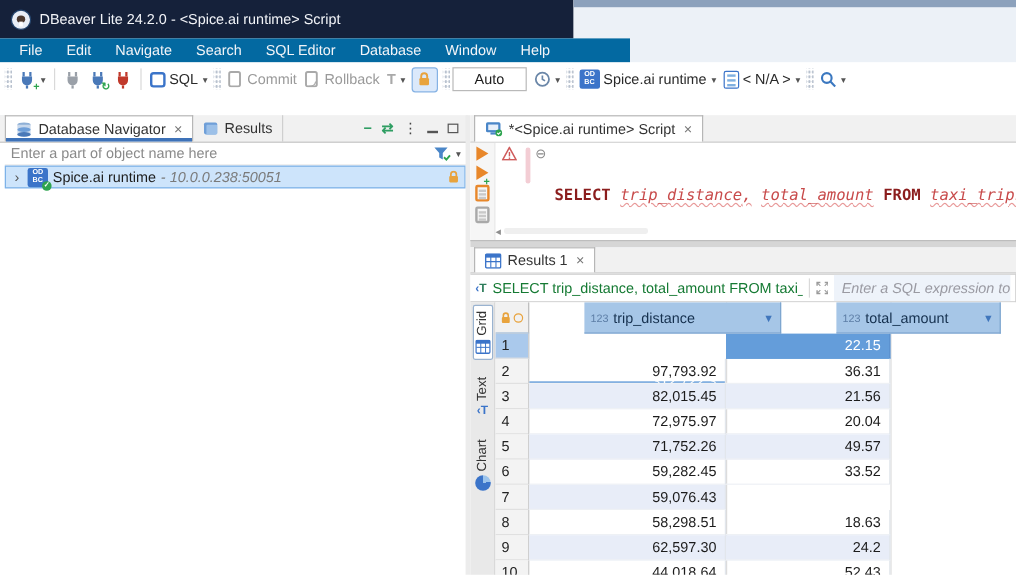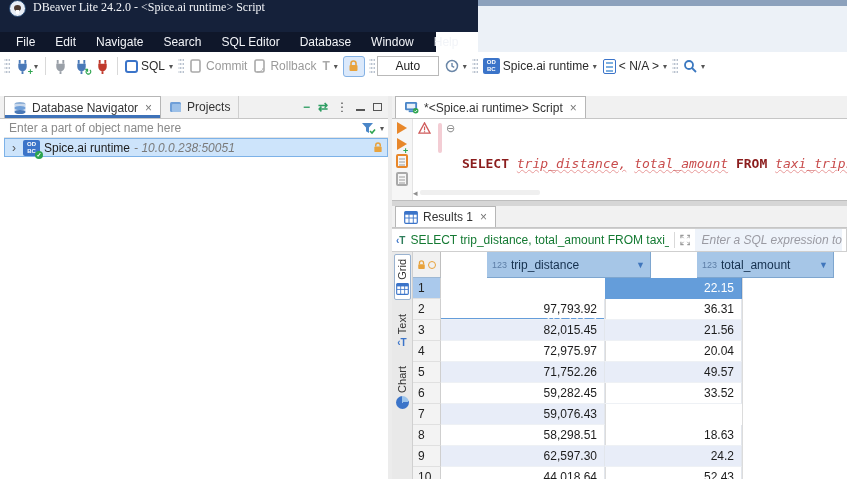--- a/index.html
+++ b/index.html
@@ -1,28 +1,28 @@
 <!DOCTYPE html>
 <html><head>
 <meta charset="utf-8">
 <style>
   * { margin:0; padding:0; box-sizing:border-box; }
   html,body { width:847px; height:479px; overflow:hidden; }
   body { font-family:"Liberation Sans", sans-serif; font-size:12px; color:#1c1c1c; background:#fff; }
   .app { position:relative; width:847px; height:479px; background:#fff; }
 
   
-  .titlebar { position:absolute; left:0; top:0; width:478px; height:32px; background:#15213a; display:flex; gap:7px; padding-left:9px;font-family:Liberation Serif, serif; }
+  .titlebar { position:absolute; left:0; top:0; width:478px; height:32px; background:#15213a; display:flex; align-items:center; gap:7px; padding-left:9px; }
   .titlebar .title { color:#f2f4f8; font-size:12px; white-space:nowrap; }
   .app-icon { width:17px; height:17px; border-radius:50%; background:#e8eef6; border:1px solid #24456e; position:relative; flex:0 0 auto; }
   .app-icon:before { content:""; position:absolute; left:4px; top:4px; width:7px; height:6px; border-radius:50%; background:#4c3a30; }
   .app-icon:after { content:""; position:absolute; left:6px; top:9px; width:3px; height:4px; background:#fff; }
   .header-right { position:absolute; left:478px; top:0; width:369px; height:52px; background:#ecf1f7; }
   .header-right .top-strip { position:absolute; left:0; top:0; right:0; height:6px; background:#8ca1bc; }
-  .menubar { position:absolute; left:0; top:32px; width:436px; height:20px; background:#0f172a; display:flex; align-items:center; gap:0; padding-left:6px; }
+  .menubar { position:absolute; left:0; top:32px; width:525px; height:20px; background:#0369a1; display:flex; align-items:center; gap:0; padding-left:6px; }
   .menubar .mi { color:#f2f4f8; padding:2px 10px; cursor:default; white-space:nowrap; }
 
   
   .toolbar { position:absolute; left:0; top:52px; width:847px; height:28px; background:#ffffff; display:flex; align-items:center; padding-left:2px; }
   .grip { width:6px; height:18px; margin:0 2px; background:radial-gradient(circle, #b9c2cf 1px, transparent 1.2px); background-size:3px 4px; background-position:1px 1px; flex:0 0 auto; }
   .tsep { width:1px; height:18px; background:#d9d9d9; margin:0 4px; flex:0 0 auto; }
   .tbtn { display:flex; align-items:center; gap:3px; padding:2px 3px; border-radius:3px; color:#2a2a2a; white-space:nowrap; flex:0 0 auto; }
   .tbtn.disabled { color:#9a9a9a; }
   .drop { font-size:8px; color:#555; margin-left:1px; }
   .ico { position:relative; display:inline-flex; align-items:center; justify-content:center; }
@@ -278,21 +278,21 @@
               <ellipse cx="7" cy="11" rx="5.5" ry="2" fill="#4a79b8"></ellipse>
             </svg>
           <span>Database Navigator</span>
           <span class="x">×</span>
         </div>
         <div class="tab">
           <svg width="13" height="12" viewBox="0 0 13 12">
               <rect x="1" y="1" width="11" height="10" rx="1.5" fill="#6f9fd8"></rect>
               <rect x="3" y="3" width="9" height="8" rx="1" fill="#9cc0e8"></rect>
             </svg>
-          <span>Projects</span>
+          <span>Results</span>
         </div>
         <div class="strip-actions">
           <span class="green">−</span>
           <span class="green">⇄</span>
           <span>⋮</span>
           <span class="min-sh"></span>
           <span class="max-sh"></span>
         </div>
       </div>
       <div class="filter-row">

